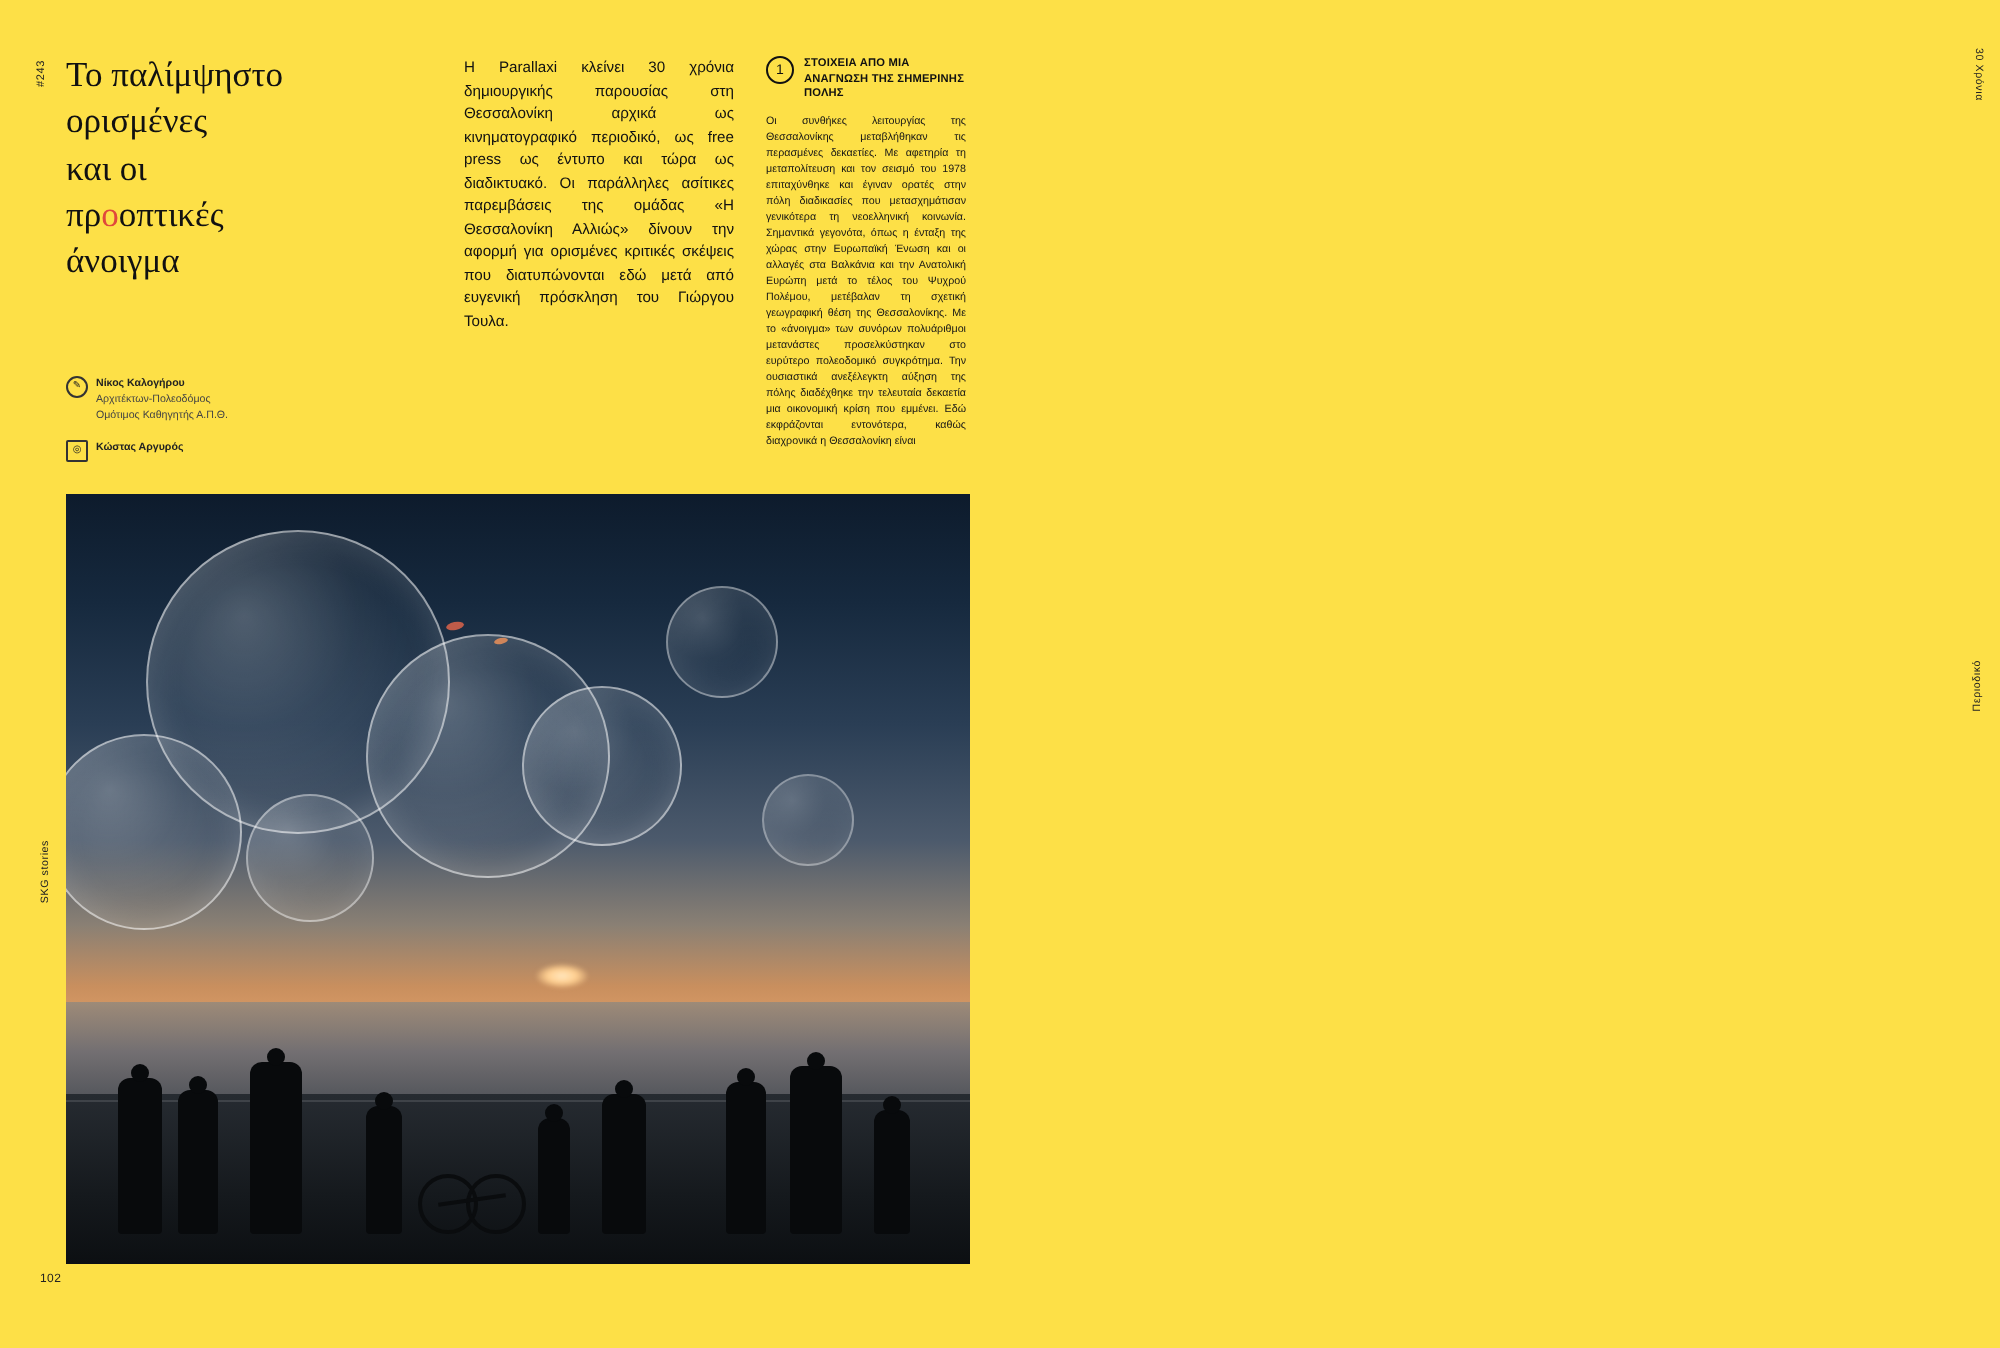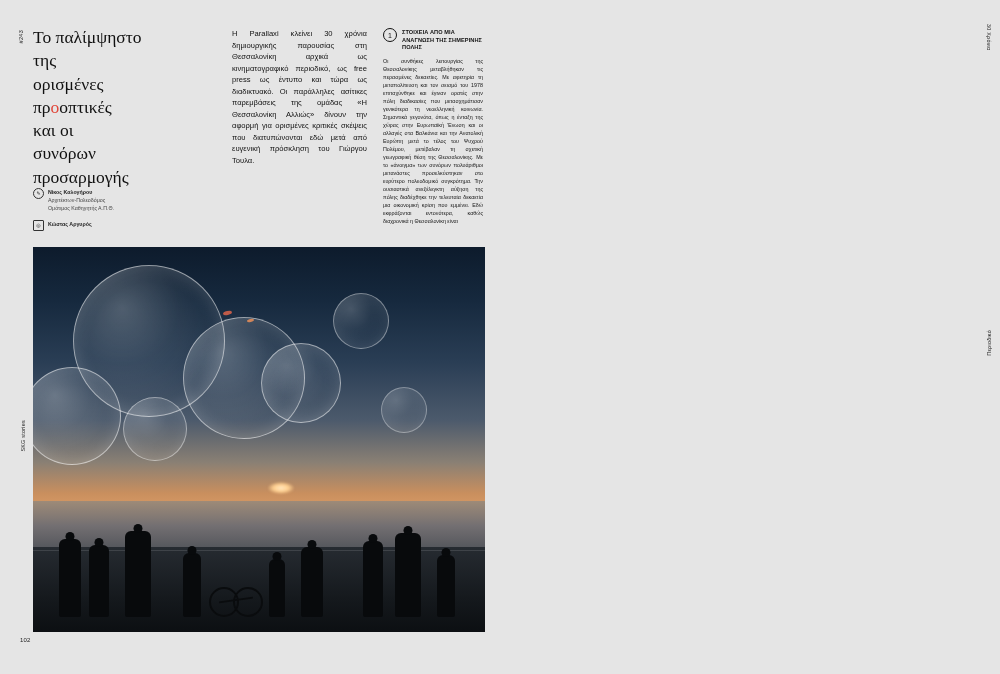--- a/index.html
+++ b/index.html
@@ -1,17 +1,17 @@
 <!DOCTYPE html>
 <html><head>
 <meta charset="utf-8">
 <style>
   html,body{margin:0;padding:0;background:#ffffff;}
   body{width:1000px;height:674px;overflow:hidden;font-family:"Liberation Sans",sans-serif;color:#111;}
-  .spread{position:relative;width:1000px;height:674px;background:#e5e5e5;}
+  .spread{position:relative;width:1000px;height:674px;background:#fde047;}
 
   
   .page-left{position:absolute;left:0;top:0;width:500px;height:674px;}
   .page-right{position:absolute;left:500px;top:0;width:500px;height:674px;}
 
   .issue-no{
     position:absolute;left:18px;top:30px;font-size:5.5px;letter-spacing:.3px;
     writing-mode:vertical-rl;transform:rotate(180deg);color:#222;
   }
 
@@ -130,26 +130,24 @@
 <body>
 
 <div class="spread">
 
   <div class="page-left">
 
     <div class="issue-no">#243</div>
 
     <div class="headline">
       <div>Το παλίμψηστο</div>
-      <div>της</div>
       <div>ορισμένες</div>
+      <div>και οι</div>
       <div>πρ<span class="dot">ο</span>οπτικές</div>
-      <div>και οι</div>
-      <div>συνόρων</div>
-      <div>προσαρμογής</div>
+      <div>άνοιγμα</div>
     </div>
 
     <div class="byline">
       <div class="row">
         <span class="glyph">✎</span>
         <span>
           <span class="nm">Νίκος Καλογήρου</span><br>
           <span class="rl">Αρχιτέκτων-Πολεοδόμος</span><br>
           <span class="rl">Ομότιμος Καθηγητής Α.Π.Θ.</span>
         </span>

